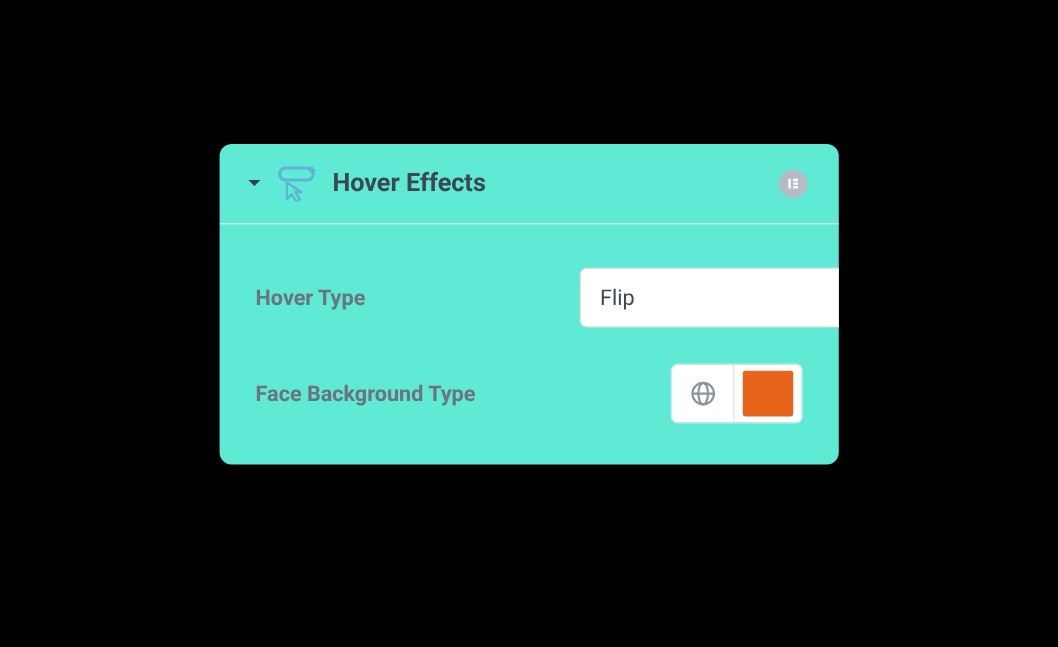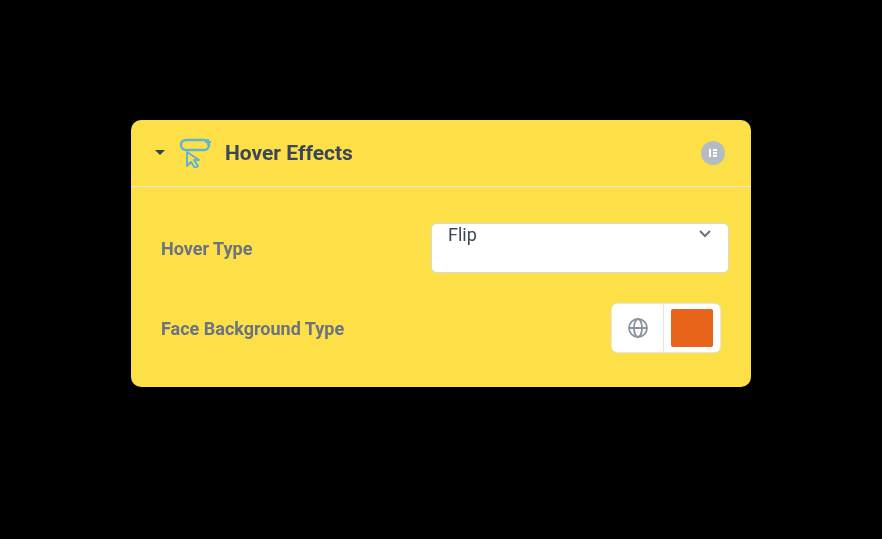--- a/index.html
+++ b/index.html
@@ -7,22 +7,22 @@
       width: 882px;
       height: 539px;
       background: #000;
       font-family: -apple-system, BlinkMacSystemFont, "Segoe UI", Roboto, "Helvetica Neue", Arial, sans-serif;
       display: flex;
       align-items: flex-start;
       justify-content: center;
       padding-top: 120px;
     }
     .panel {
-      width: 620px;
-      background: #fde047;
+      width: 516px;
+      background: #5eead4;
       border-radius: 10px;
       box-shadow: 0 2px 6px rgba(0,0,0,0.15);
       overflow: hidden;
     }
     .panel-header {
       display: flex;
       align-items: center;
       padding: 18px 26px 18px 22px;
       border-bottom: 1px solid #e5e7eb;
     }
@@ -77,20 +77,21 @@
       flex: 1;
       display: flex;
       justify-content: flex-end;
     }
     .select {
       width: 298px;
       height: 50px;
       border: 1px solid #d5dae0;
       border-radius: 6px;
       display: flex;
+      align-items: center;
       padding: 0 16px;
       background: #fff;
       cursor: pointer;
       justify-content: space-between;
     }
     .select-value {
       font-size: 18px;
       color: #3b4656;
       font-weight: 400;
     }

